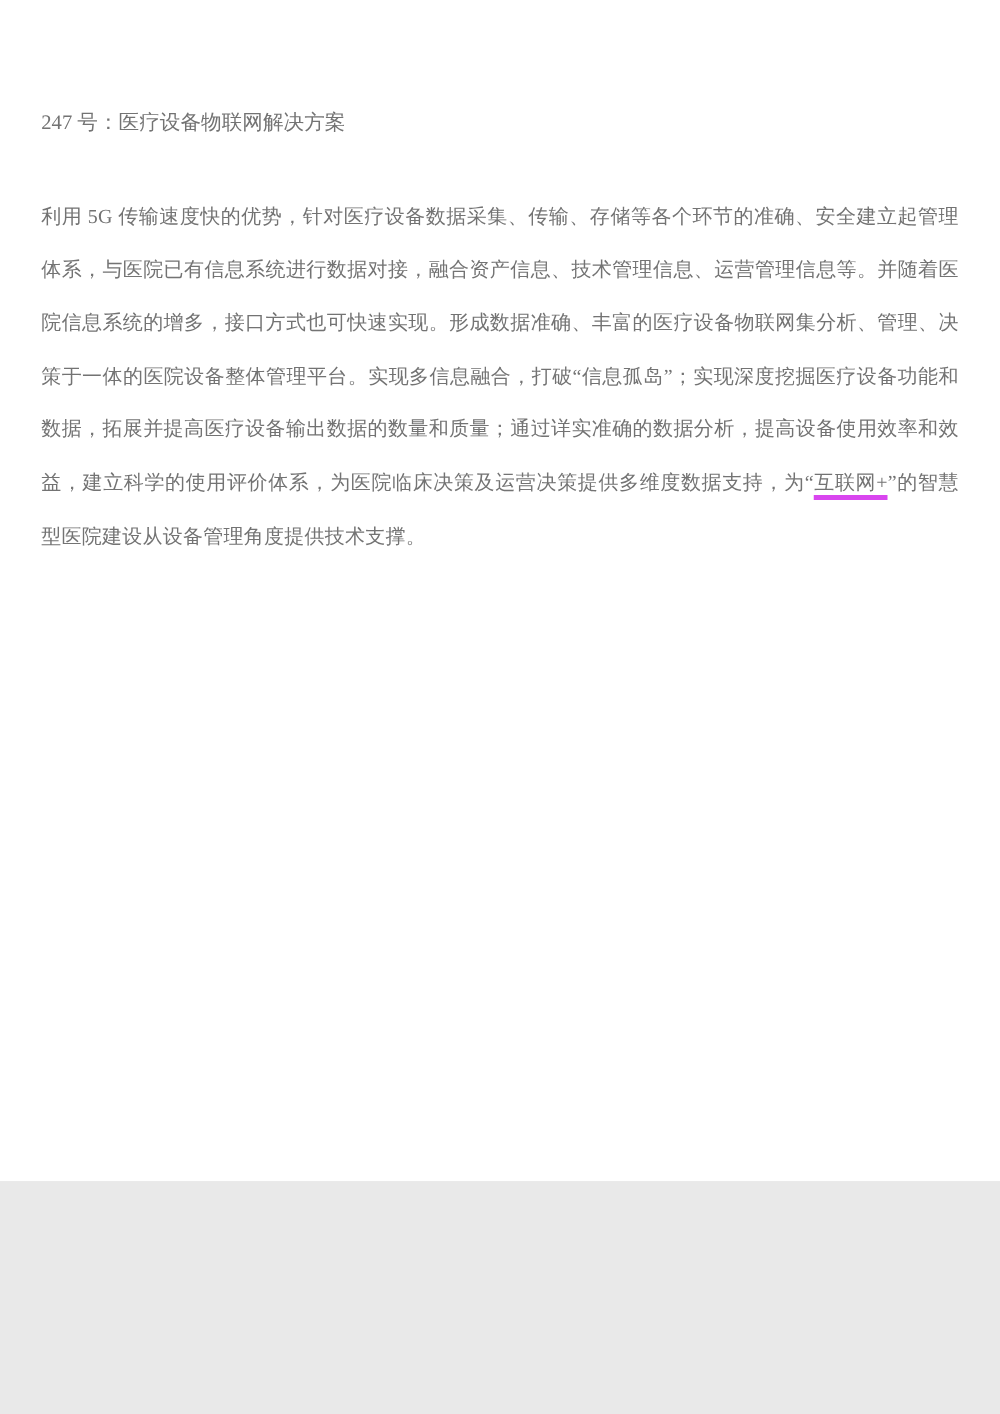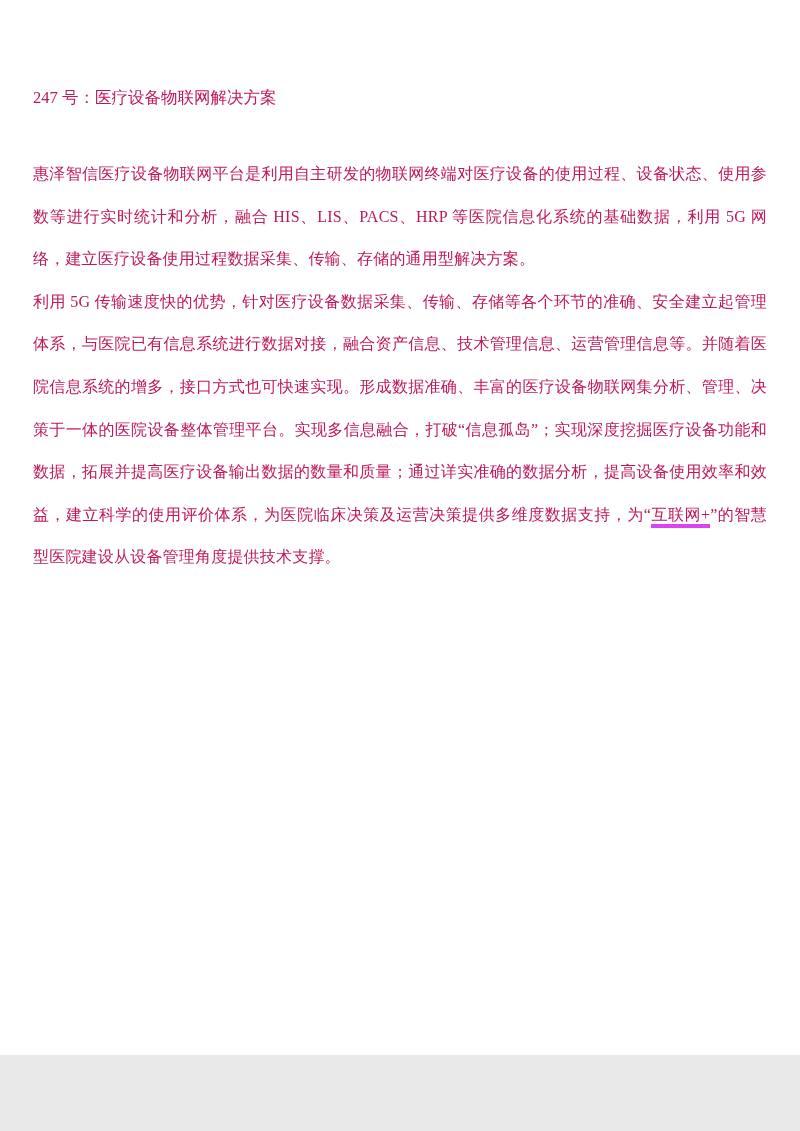--- a/index.html
+++ b/index.html
@@ -1,23 +1,23 @@
 <!DOCTYPE html>
 <html><head>
 <meta charset="utf-8">
 <style>
   * { box-sizing: border-box; }
   html, body { margin: 0; padding: 0; background: #e9e9e9; }
   .page {
     position: relative;
     width: 800px;
-    height: 1055px;
+    height: 945px;
     margin: 0 auto;
     background: #ffffff;
-    color: #be185d;
+    color: #737373;
     font-family: "Liberation Serif", "DejaVu Serif", serif;
     overflow: hidden;
   }
   .content {
     padding: 76px 33px 0 33px;
   }
   .doc-title {
     font-size: 16.5px;
     font-weight: normal;
     line-height: 43px;
@@ -37,18 +37,17 @@
     padding-bottom: 1px;
   }
 </style>
 </head>
 <body>
 
 <div class="page">
   <div class="content">
     <h1 class="doc-title">247 号：医疗设备物联网解决方案</h1>
 
-    <p class="para">惠泽智信医疗设备物联网平台是利用自主研发的物联网终端对医疗设备的使用过程、设备状态、使用参数等进行实时统计和分析，融合 HIS、LIS、PACS、HRP 等医院信息化系统的基础数据，利用 5G 网络，建立医疗设备使用过程数据采集、传输、存储的通用型解决方案。</p>
 
 
     <p class="para"><span>利用 5G 传输速度快的优势，针对医疗设备数据采集、传输、存储等各个环节的准确、安全建立起管理体系，与医院已有信息系统进行数据对接，融合资产信息、技术管理信息、运营管理信息等。并随着医院信息系统的增多，接口方式也可快速实现。形成数据准确、丰富的医疗设备物联网集分析、管理、决策于一体的医院设备整体管理平台。实现多信息融合，打破“信息孤岛”；实现深度挖掘医疗设备功能和数据，拓展并提高医疗设备输出数据的数量和质量；通过详实准确的数据分析，提高设备使用效率和效益，建立科学的使用评价体系，为医院临床决策及运营决策提供多维度数据支持，为“</span><span class="underline-term">互联网+</span><span>”的智慧型医院建设从设备管理角度提供技术支撑。</span></p>
   </div>
 </div>
 
 </body></html>

